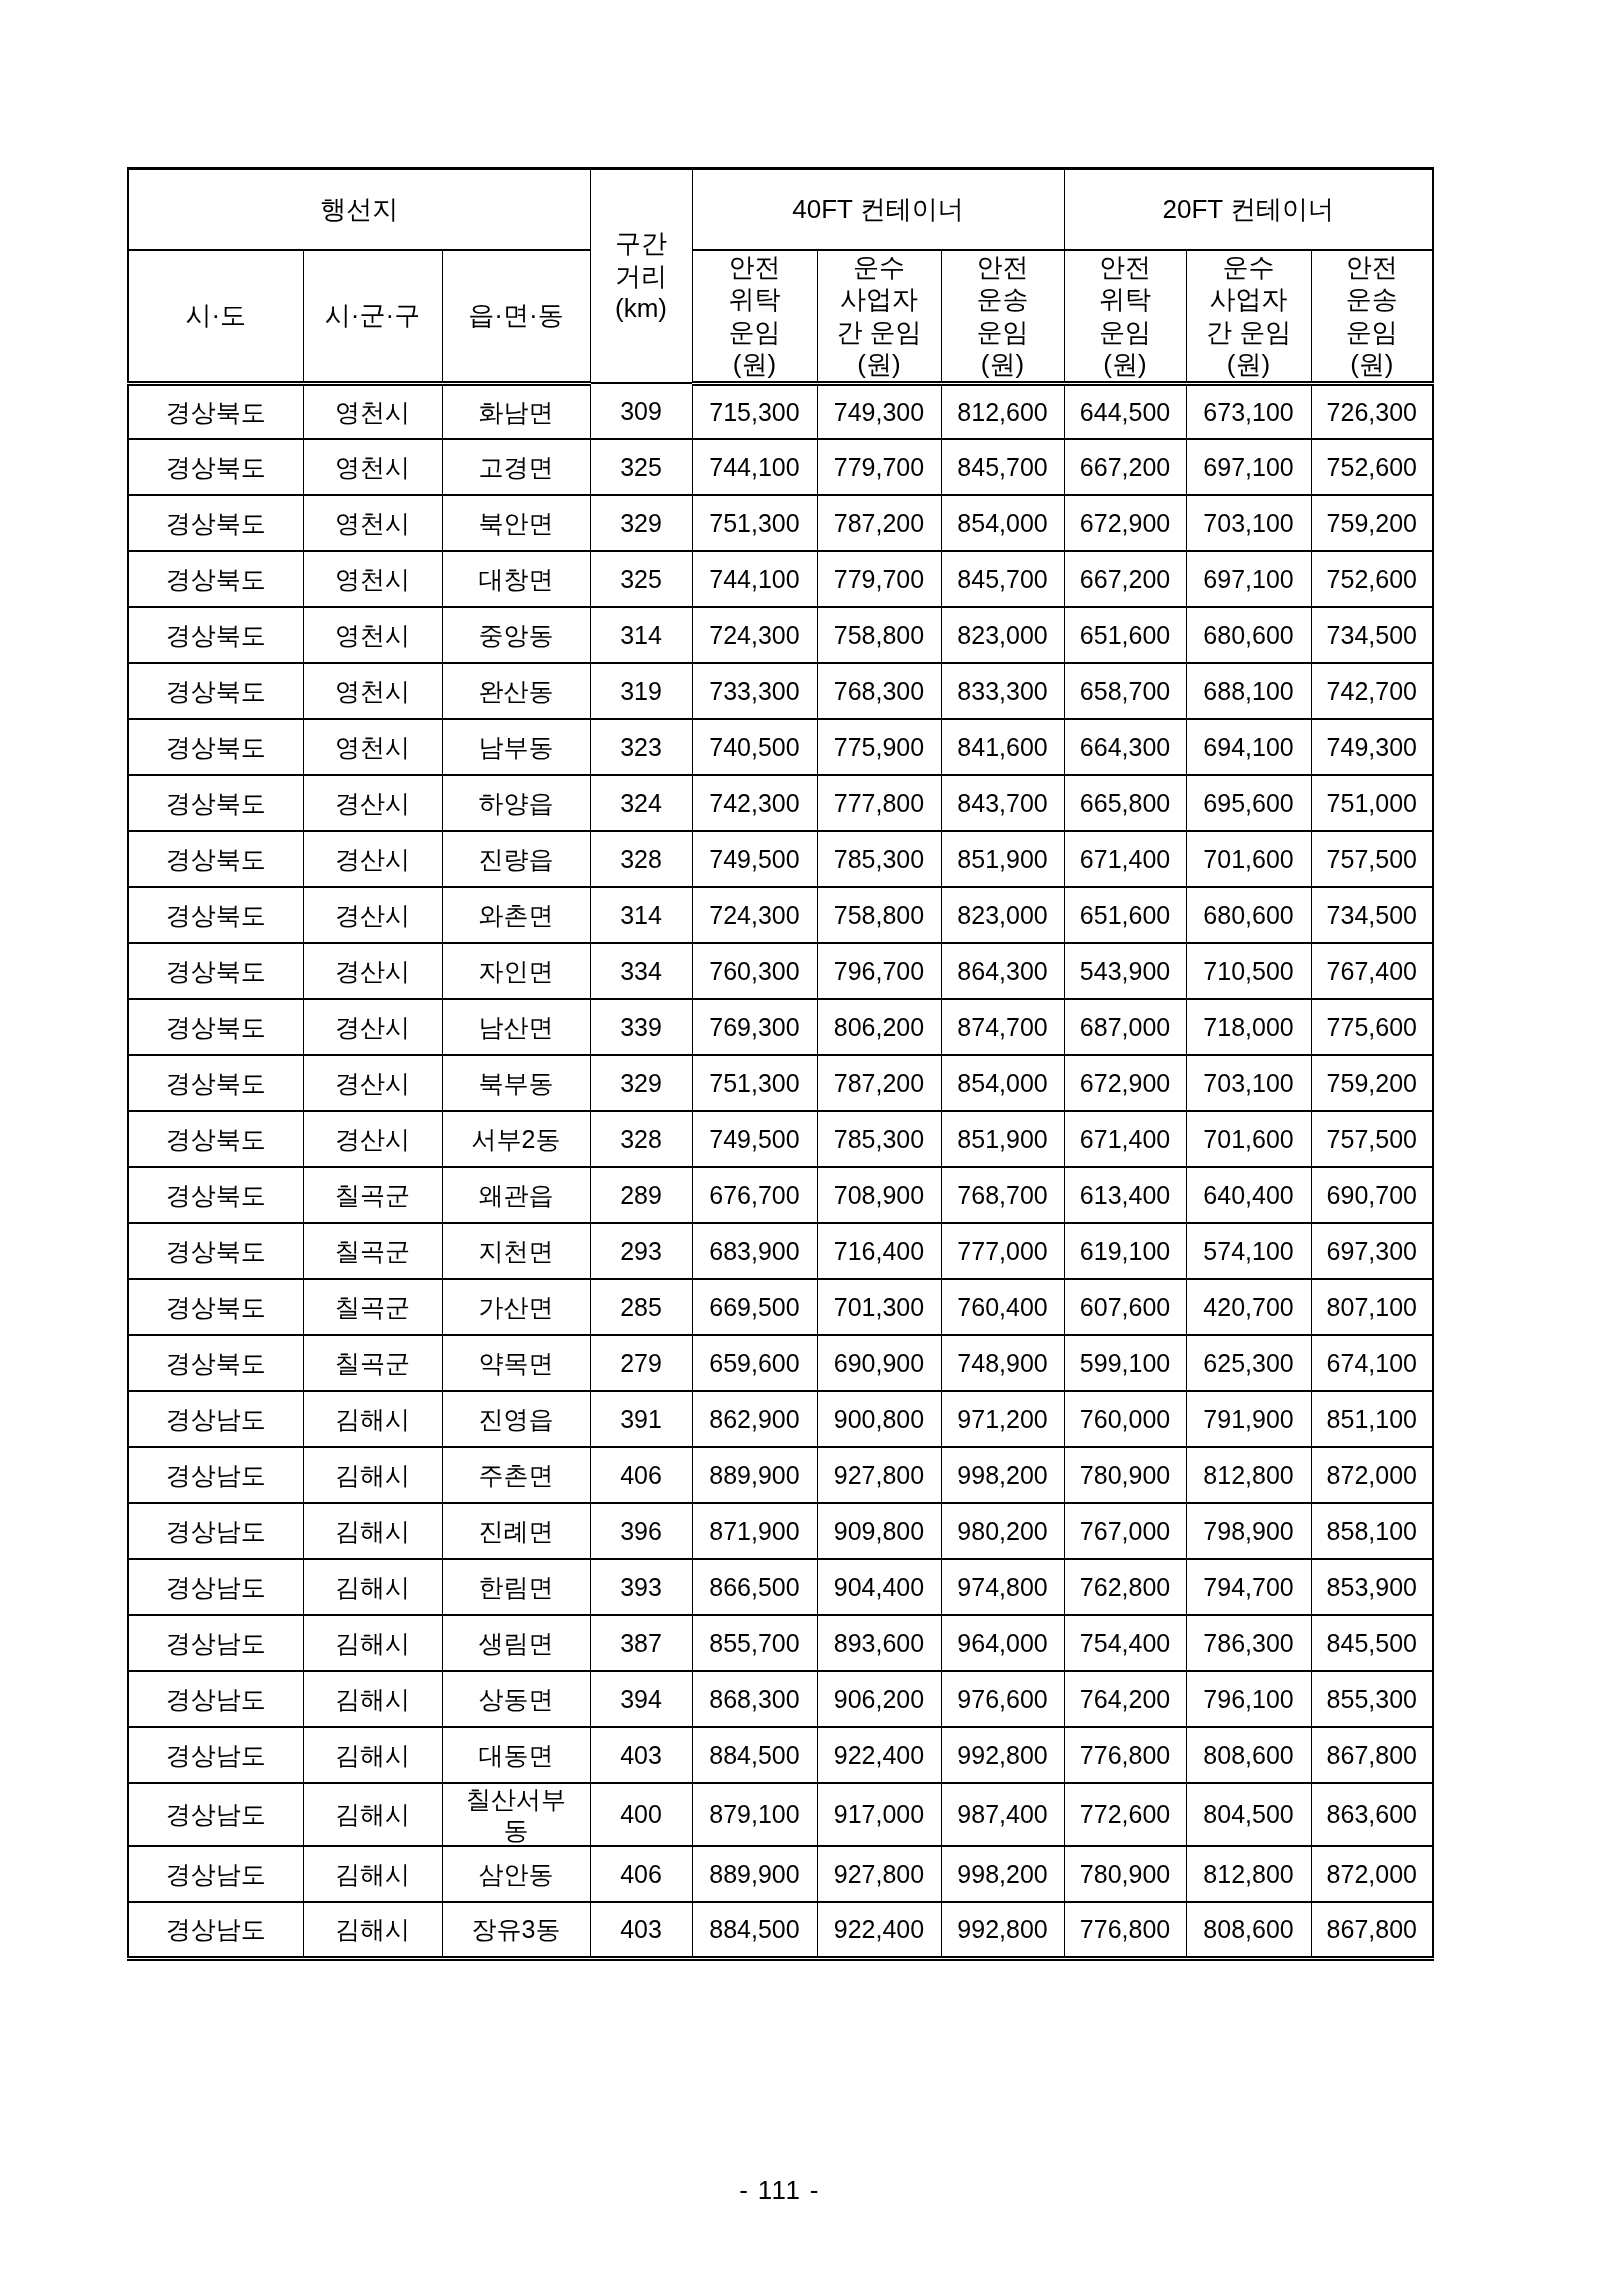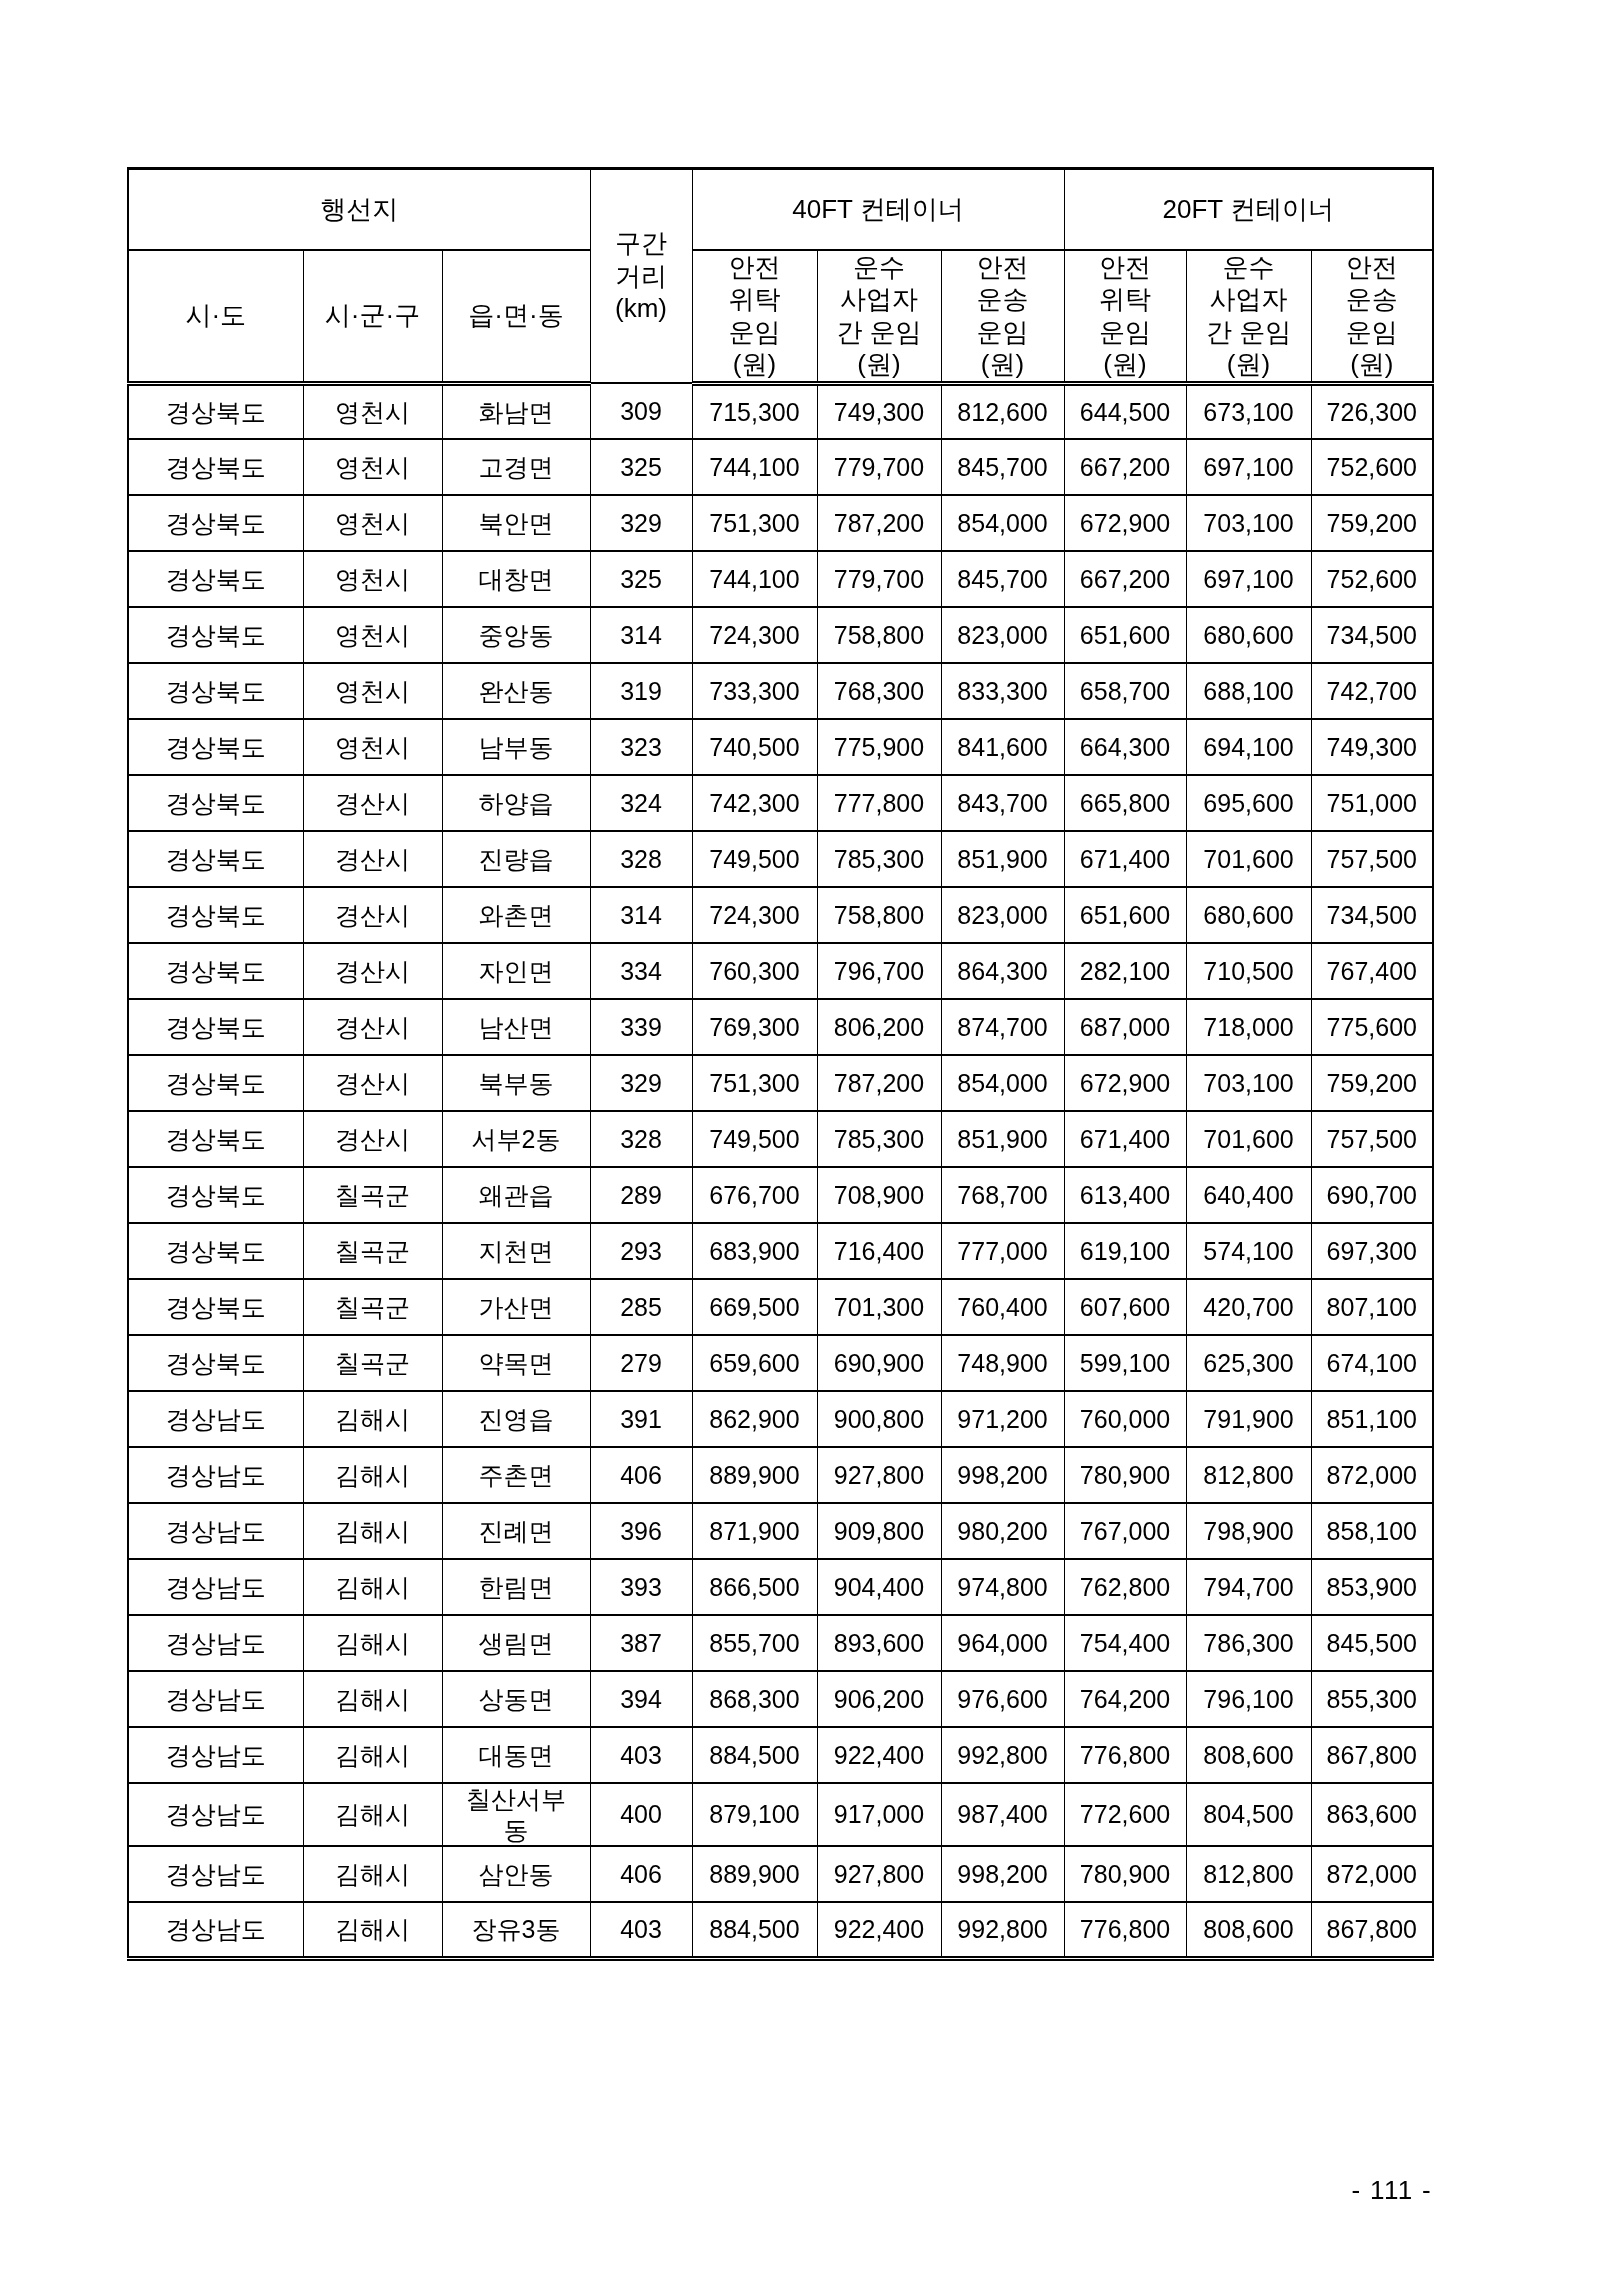--- a/index.html
+++ b/index.html
@@ -45,21 +45,21 @@
   .fare-table tbody td{
     border-top:2.6px solid #000;
     font-size:25px;
     line-height:1.22;
   }
   .page-number{
     position:absolute;
     left:127px;
     top:2175px;
     width:1305px;
-    text-align:right;
+    text-align:center;
     font-size:26px;
     letter-spacing:1.3px;
   }
 </style>
 </head>
 <body>
 
 <div class="page">
 
   <table class="fare-table">
@@ -236,21 +236,21 @@
           <td>734,500</td>
         </tr>
         <tr>
           <td>경상북도</td>
           <td>경산시</td>
           <td>자인면</td>
           <td>334</td>
           <td>760,300</td>
           <td>796,700</td>
           <td>864,300</td>
-          <td>282,100</td>
+          <td>543,900</td>
           <td>710,500</td>
           <td>767,400</td>
         </tr>
         <tr>
           <td>경상북도</td>
           <td>경산시</td>
           <td>남산면</td>
           <td>339</td>
           <td>769,300</td>
           <td>806,200</td>

